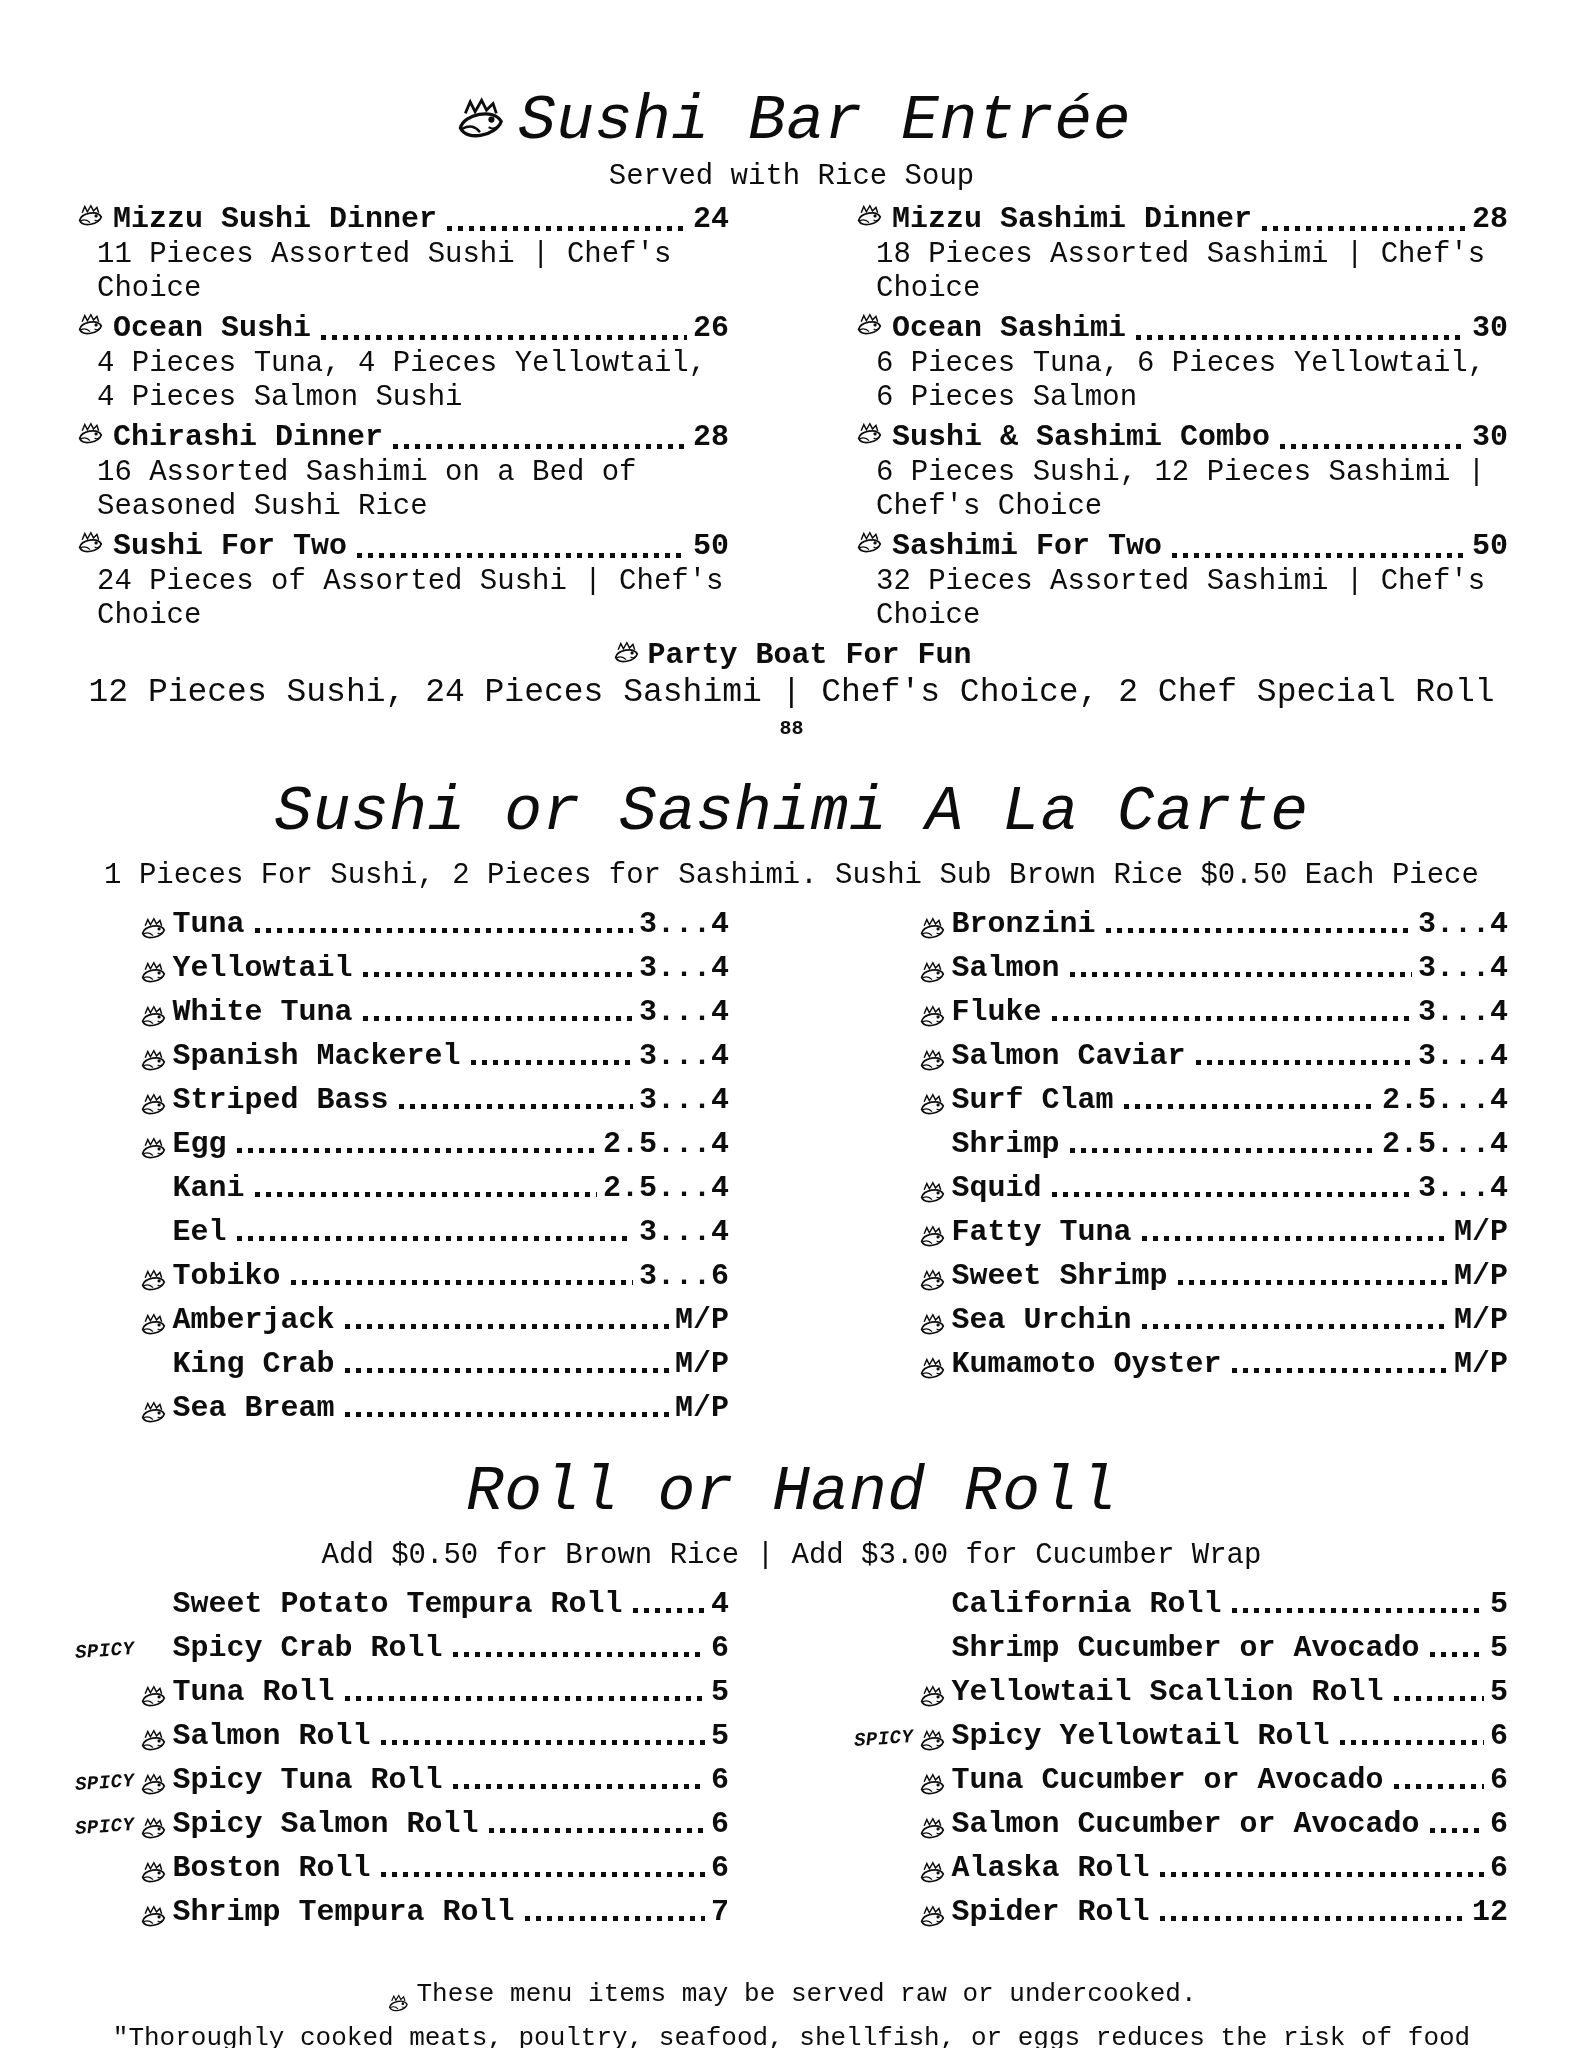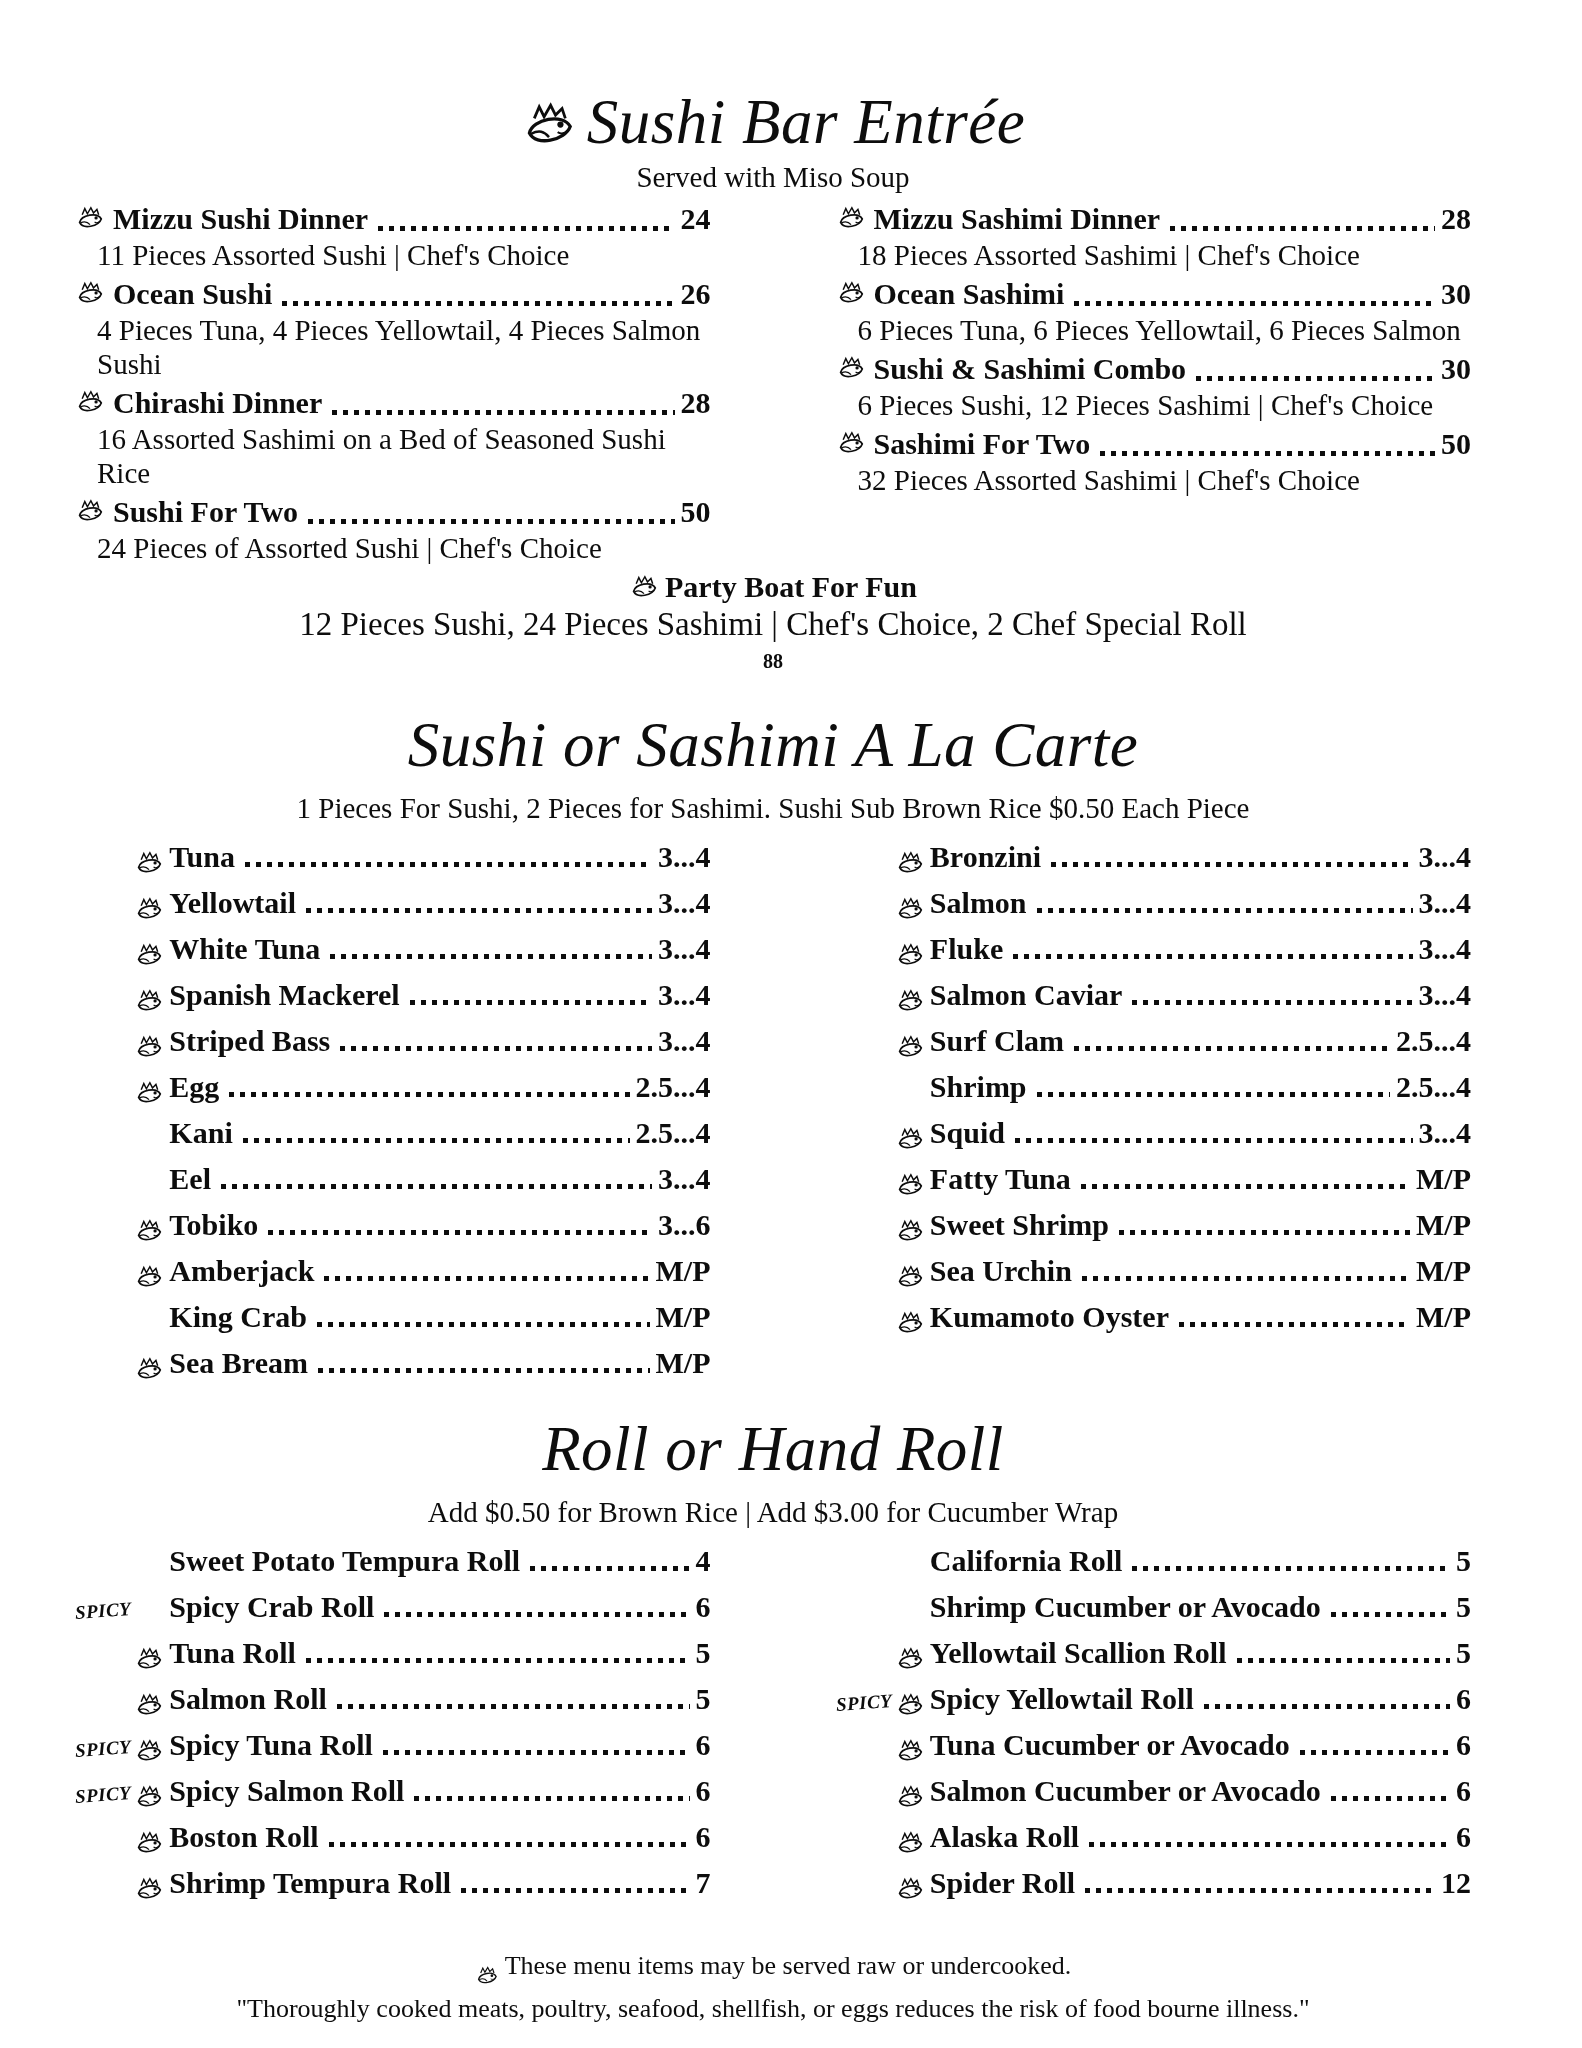--- a/index.html
+++ b/index.html
@@ -1,20 +1,20 @@
 <!DOCTYPE html>
 <html><head>
 <meta charset="utf-8">
 <style>
   html,body{margin:0;padding:0;background:#fff;}
   .page{
     width:1582px;height:2048px;box-sizing:border-box;overflow:hidden;
     background:#fff;color:#0d0d0d;
-    font-family:Liberation Serif, serif;
-    padding:86px 111px 0 75px;
+    font-family:Liberation Mono, monospace;
+    padding:86px 74px 0 75px;
   }
   
   .sec-head{text-align:center;}
   .title{
     margin:0;font-size:63px;line-height:72px;font-style:italic;font-weight:400;
     letter-spacing:.5px;white-space:nowrap;
   }
   .title .t-txt{vertical-align:baseline;}
   .subtitle{font-size:29px;line-height:38px;font-weight:400;}
   
@@ -72,21 +72,21 @@
   <div class="sec-head">
     <h1 class="title"><span class="fish">
     <svg viewBox="0 0 34 30" fill="none" width="56" height="49">
       <path d="M8 10 L11 3 L14 9 L18 2 L21 8 L25 4 L27 10" stroke="#0d0d0d" stroke-width="1.7"></path>
       <path d="M5 19 C7 10.5 25.5 6.5 30 15 C27 23.5 9 27.5 5 19 Z" fill="#fff" stroke="#0d0d0d" stroke-width="2"></path>
       <path d="M6 19.5 C11 17 14 18 17 21.5" stroke="#0d0d0d" stroke-width="1.5"></path>
       <circle cx="24" cy="13.8" r="1.9" fill="#0d0d0d"></circle>
       <path d="M28.5 17.5 C26.5 19.5 24 19.6 22.3 18.4" stroke="#0d0d0d" stroke-width="1.3"></path>
     </svg>
   </span><span class="t-txt">Sushi Bar Entrée</span></h1>
-    <div class="subtitle">Served with Miso Soup</div>
+    <div class="subtitle">Served with Rice Soup</div>
   </div>
 
   <div class="cols entree-cols">
     <div class="col">
         <div class="entree-item">
     <div class="line">
       <span class="lead">
               <span class="fish">
     <svg viewBox="0 0 34 30" fill="none" width="30" height="26">
       <path d="M8 10 L11 3 L14 9 L18 2 L21 8 L25 4 L27 10" stroke="#0d0d0d" stroke-width="1.7"></path>

